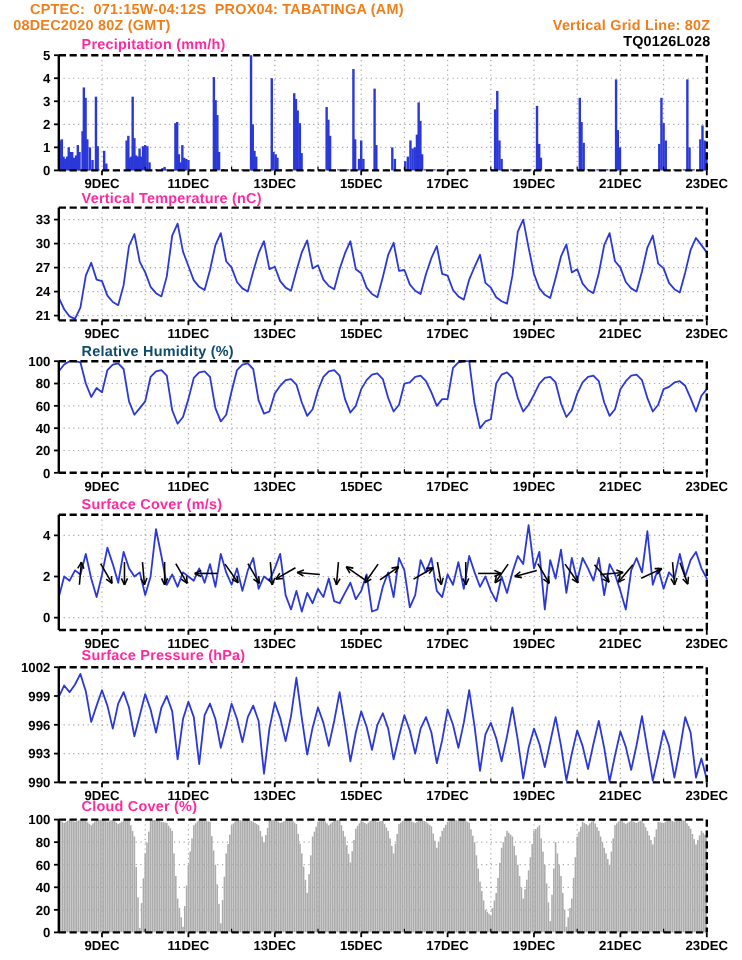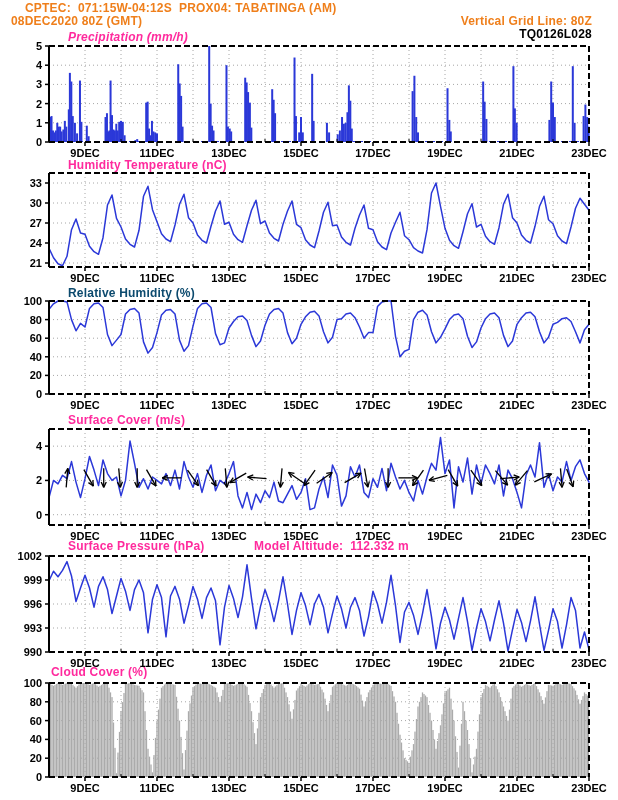--- a/index.html
+++ b/index.html
@@ -15,27 +15,26 @@
 </head>
 <body>
 
 <div class="canvas">
 
   <div class="hdr" style="left: 25px; top: 1px; color: rgb(239, 127, 27);">CPTEC:  071:15W-04:12S  PROX04: TABATINGA (AM)</div>
   <div class="hdr" style="left: 11px; top: 14px; color: rgb(239, 127, 27);">08DEC2020 80Z (GMT)</div>
   <div class="hdr right" style="right: 26px; top: 14px; color: rgb(239, 127, 27);">Vertical Grid Line: 80Z</div>
   <div class="hdr right" style="right: 26px; top: 27px; color: #000000;">TQ0126L028</div>
 
-  <div class="chart-title" style="left: 68px; top: 30px; color: rgb(255, 42, 157); font-style: italic;">Precipitation (mm/h)</div>
-  <div class="chart-title" style="left: 68px; top: 158px; color: rgb(255, 42, 157);">Humidity Temperature (nC)</div>
+  <div class="chart-title" style="left: 68px; top: 30px; color: rgb(255, 42, 157);">Precipitation (mm/h)</div>
+  <div class="chart-title" style="left: 68px; top: 158px; color: rgb(255, 42, 157);">Vertical Temperature (nC)</div>
   <div class="chart-title" style="left: 68px; top: 286px; color: #0c4a6e;">Relative Humidity (%)</div>
   <div class="chart-title" style="left: 68px; top: 413px; color: rgb(255, 42, 157);">Surface Cover (m/s)</div>
   <div class="chart-title" style="left: 68px; top: 539px; color: rgb(255, 42, 157);">Surface Pressure (hPa)</div>
-  <div class="chart-title" style="left: 254px; top: 539px; color: rgb(255, 42, 157);">Model Altitude:  112.332 m</div>
-  <div class="chart-title" style="left: 51px; top: 665px; color: rgb(255, 42, 157);">Cloud Cover (%)</div>
+  <div class="chart-title" style="left: 68px; top: 665px; color: rgb(255, 42, 157);">Cloud Cover (%)</div>
 
   <svg id="plots" width="618" height="800" viewBox="0 0 618 800" style="position:absolute;left:0;top:0;">
       <g>
         <line x1="49" y1="122.8" x2="589" y2="122.8" stroke="#A6A6A6" stroke-width="1" stroke-dasharray="1 3"></line>
         <line x1="49" y1="103.6" x2="589" y2="103.6" stroke="#A6A6A6" stroke-width="1" stroke-dasharray="1 3"></line>
         <line x1="49" y1="84.4" x2="589" y2="84.4" stroke="#A6A6A6" stroke-width="1" stroke-dasharray="1 3"></line>
         <line x1="49" y1="65.19999999999999" x2="589" y2="65.19999999999999" stroke="#A6A6A6" stroke-width="1" stroke-dasharray="1 3"></line>
         <line x1="85" y1="46" x2="85" y2="142" stroke="#A6A6A6" stroke-width="1" stroke-dasharray="1 3"></line>
         <line x1="121" y1="46" x2="121" y2="142" stroke="#A6A6A6" stroke-width="1" stroke-dasharray="1 3"></line>
         <line x1="157" y1="46" x2="157" y2="142" stroke="#A6A6A6" stroke-width="1" stroke-dasharray="1 3"></line>

